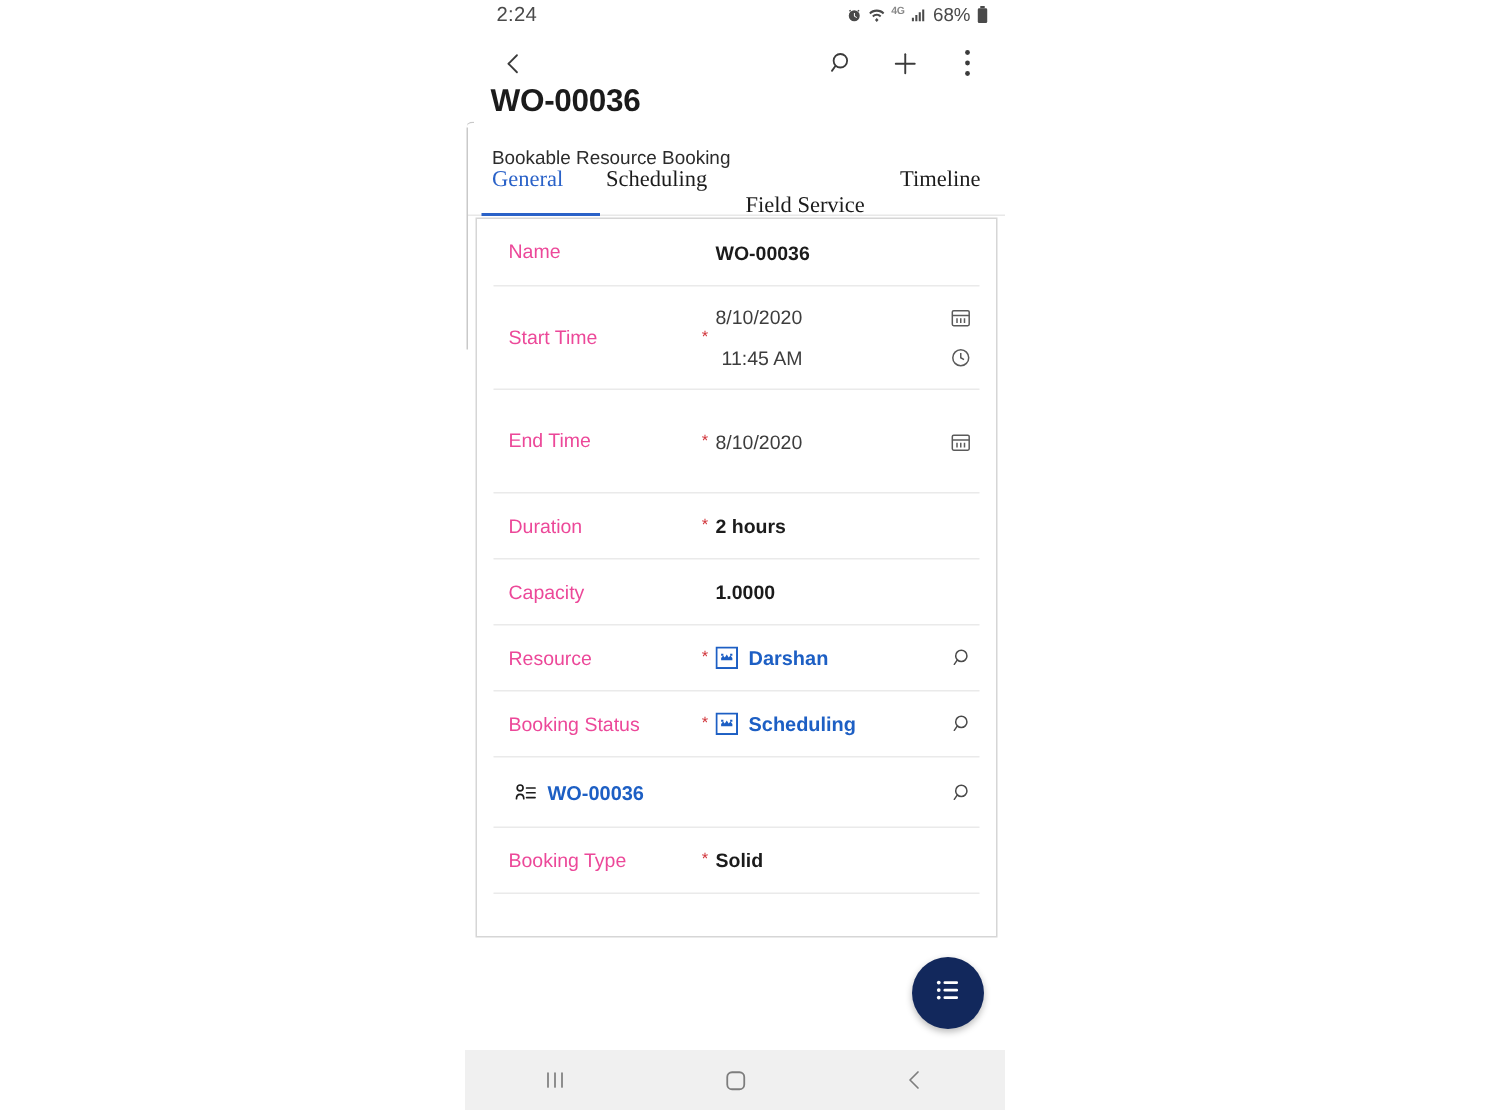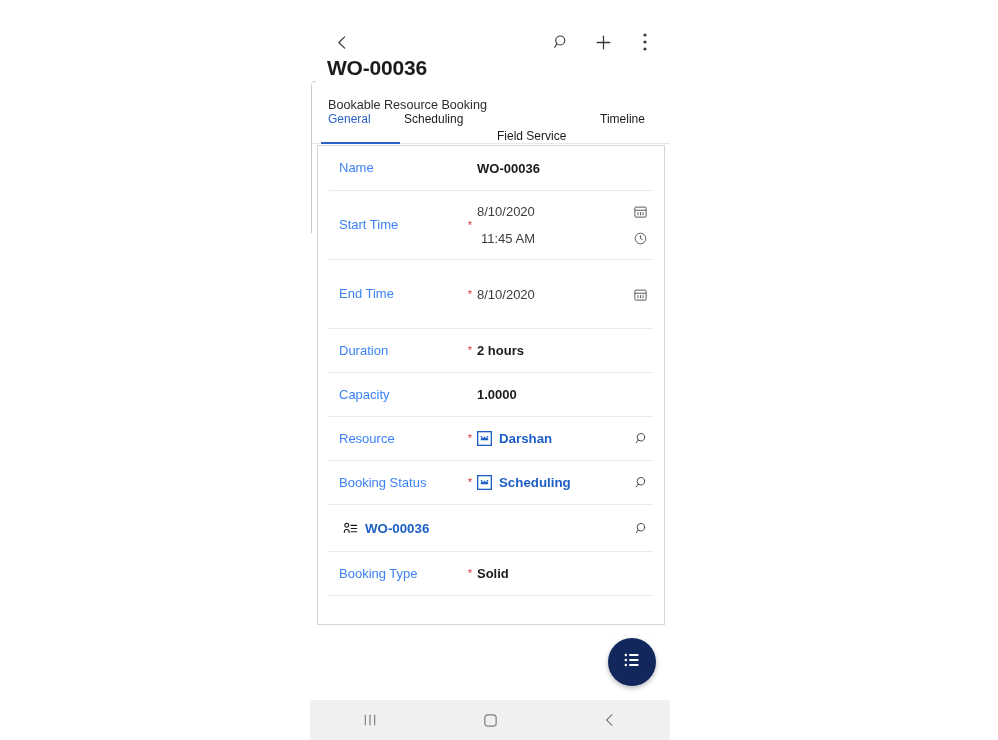--- a/index.html
+++ b/index.html
@@ -78,23 +78,24 @@
     border-top-left-radius:4px;
   }
 
   
   .tabs{
     position:absolute; left:0; top:112px;
     width:360px; height:30px;
   }
   .tab{
     position:absolute; top:0;
-    font-size:12px; color:#1b1b1b;
+    font-size:15px; color:#1b1b1b;
     white-space:nowrap;
     padding-bottom:5px;
+    font-family:Liberation Serif, serif;
   }
   .tab.active{color:#2a62c8; font-weight:normal;}
   .tab-underline{
     position:absolute; left:11px; top:30px;
     width:79px; height:2px; background:#2a62c8;
   }
   .tabs-rule{
     position:absolute; left:2px; top:31px;
     width:358px;height:1px;background:#e8e8e8;
   }
@@ -113,21 +114,21 @@
     position:relative;
     margin:0 11px;
     border-bottom:1px solid #eaeaea;
     display:flex;
     align-items:center;
   }
   .row:last-child{border-bottom:1px solid #eaeaea;}
   .lbl{
     width:134px;
     font-size:13px;
-    color:#3b82f6;
+    color:#ec4899;
     line-height:16px;
     padding-left:10px;
     box-sizing:border-box;
   }
   .req{
     width:14px;
     color:#d1343a;
     font-size:11px;
     line-height:1;
     text-align:center;
@@ -186,20 +187,48 @@
     display:flex;align-items:center;justify-content:space-around;
     color:#7d7d7d;
   }
   .navbar > div{width:60px;height:40px;display:flex;align-items:center;justify-content:center;}
 </style>
 </head>
 <body>
 
 <div class="phone">
 
+  <div class="statusbar">
+    <div class="status-time">2:24</div>
+    <div class="status-right">
+      <span>
+        <svg width="11" height="11" viewBox="0 0 24 24" fill="currentColor">
+            <path d="M12 4a8 8 0 1 0 0 16 8 8 0 0 0 0-16zm1 4v4.2l3 1.8-.7 1.2-3.8-2.3V8h1.5zM4.3 4.8 6 3.1 7.4 4.5 5.7 6.2 4.3 4.8zm15.4 0L18.3 6.2 16.6 4.5 18 3.1l1.7 1.7z"></path>
+          </svg>
+      </span>
+      <span>
+        <svg width="11" height="11" viewBox="0 0 24 24" fill="currentColor">
+            <path d="M12 3C7.5 3 3.6 4.8 1 7.6l2 2.2C5.2 7.5 8.4 6 12 6s6.8 1.5 9 3.8l2-2.2C20.4 4.8 16.5 3 12 3zm0 6c-2.6 0-5 1.1-6.7 2.9l2.1 2.2A6.3 6.3 0 0 1 12 12c1.8 0 3.5.8 4.6 2.1l2.1-2.2C17 10.1 14.6 9 12 9zm0 6.2-2.6 2.8L12 21l2.6-3-2.6-2.8z"></path>
+          </svg>
+      </span>
+      <span class="status-4g">4G</span>
+      <span>
+        <svg width="11" height="11" viewBox="0 0 24 24" fill="currentColor">
+            <path d="M2 20h3v-5H2v5zm5 0h3V11H7v9zm5 0h3V7h-3v13zm5 0h3V3h-3v17z"></path>
+          </svg>
+      </span>
+      <span class="status-batt-txt">68%</span>
+      <span>
+        <svg width="8" height="12" viewBox="0 0 10 16" fill="currentColor">
+            <rect x="3" y="0" width="4" height="2" rx="0.5"></rect>
+            <rect x="0.8" y="2" width="8.4" height="13.2" rx="1.3"></rect>
+          </svg>
+      </span>
+    </div>
+  </div>
 
   <div class="appbar">
     <div class="ab-back">
       <svg width="17" height="17" viewBox="0 0 24 24" fill="none" stroke="currentColor" stroke-width="1.7" stroke-linecap="round" stroke-linejoin="round">
           <polyline points="15 4 7 12 15 20"></polyline>
         </svg>
     </div>
     <div class="ab-actions">
       <div>
         <svg width="18" height="18" viewBox="0 0 24 24" fill="none" stroke="currentColor" stroke-width="1.6" stroke-linecap="round">

